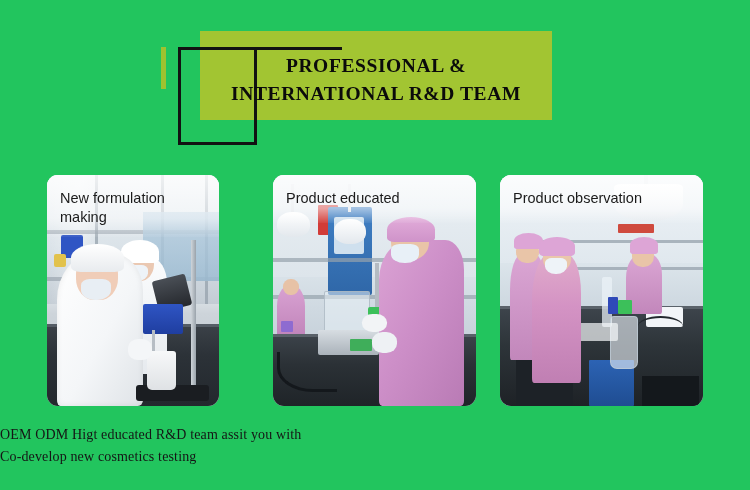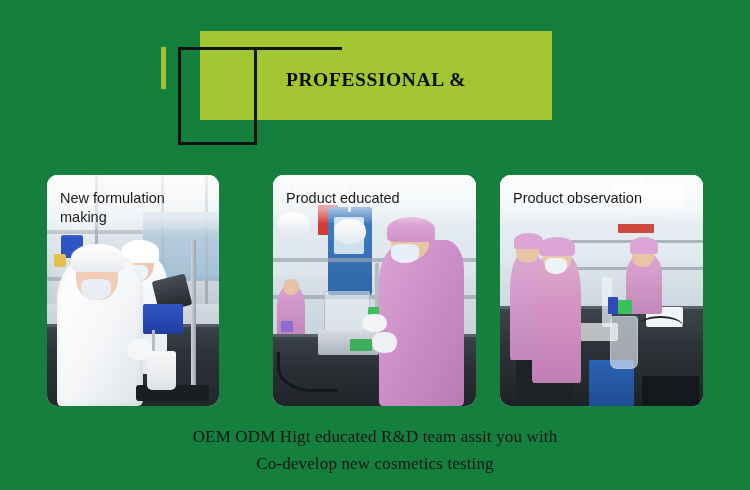--- a/index.html
+++ b/index.html
@@ -12,21 +12,21 @@
     background: #ffffff;
     font-family: "Liberation Sans", sans-serif;
     overflow: hidden;
     position: relative;
   }
 
   #stage {
     position: relative;
     width: 750px;
     height: 490px;
-    background: #15803d;
+    background: #22c55e;
     overflow: hidden;
   }
 
   
   .header-zone {
     position: absolute;
     left: 0;
     top: 0;
     width: 750px;
     height: 160px;
@@ -529,23 +529,23 @@
     position: absolute; left: 36%; bottom: 28%; width: 22%; height: 8%;
     background: rgba(245,248,250,0.7); border-radius: 2px;
   }
 
   
   .caption {
     position: absolute;
     left: 0;
     top: 424px;
     width: 750px;
-    text-align: center;
+    text-align: left;
     font-family: "Liberation Serif", "DejaVu Serif", serif;
-    font-size: 17px;
+    font-size: 14px;
     color: #151515;
     line-height: 1.56;
     letter-spacing: 0.15px;
   }
   .caption span { display: block; }
 </style>
 </head>
 <body>
 
 <div id="stage">
@@ -557,20 +557,21 @@
     <div class="banner-green"></div>
 
     <div class="frame-outline"></div>
     <div class="frame-left-rule"></div>
     <div class="frame-bottom-rule"></div>
     <div class="frame-right-rule"></div>
     <div class="frame-top-rule"></div>
 
     <div class="banner-title">
       <span class="line1">PROFESSIONAL &amp;</span>
+      <span class="line2">INTERNATIONAL R&amp;D TEAM</span>
     </div>
   </div>
 
   <div class="panels">
 
     <div class="panel panel-1">
       <div class="photo">
         <div class="s1-bg"></div>
         <div class="s1-glasswall"></div>
         <div class="s1-mullion" style="left:28%"></div>

